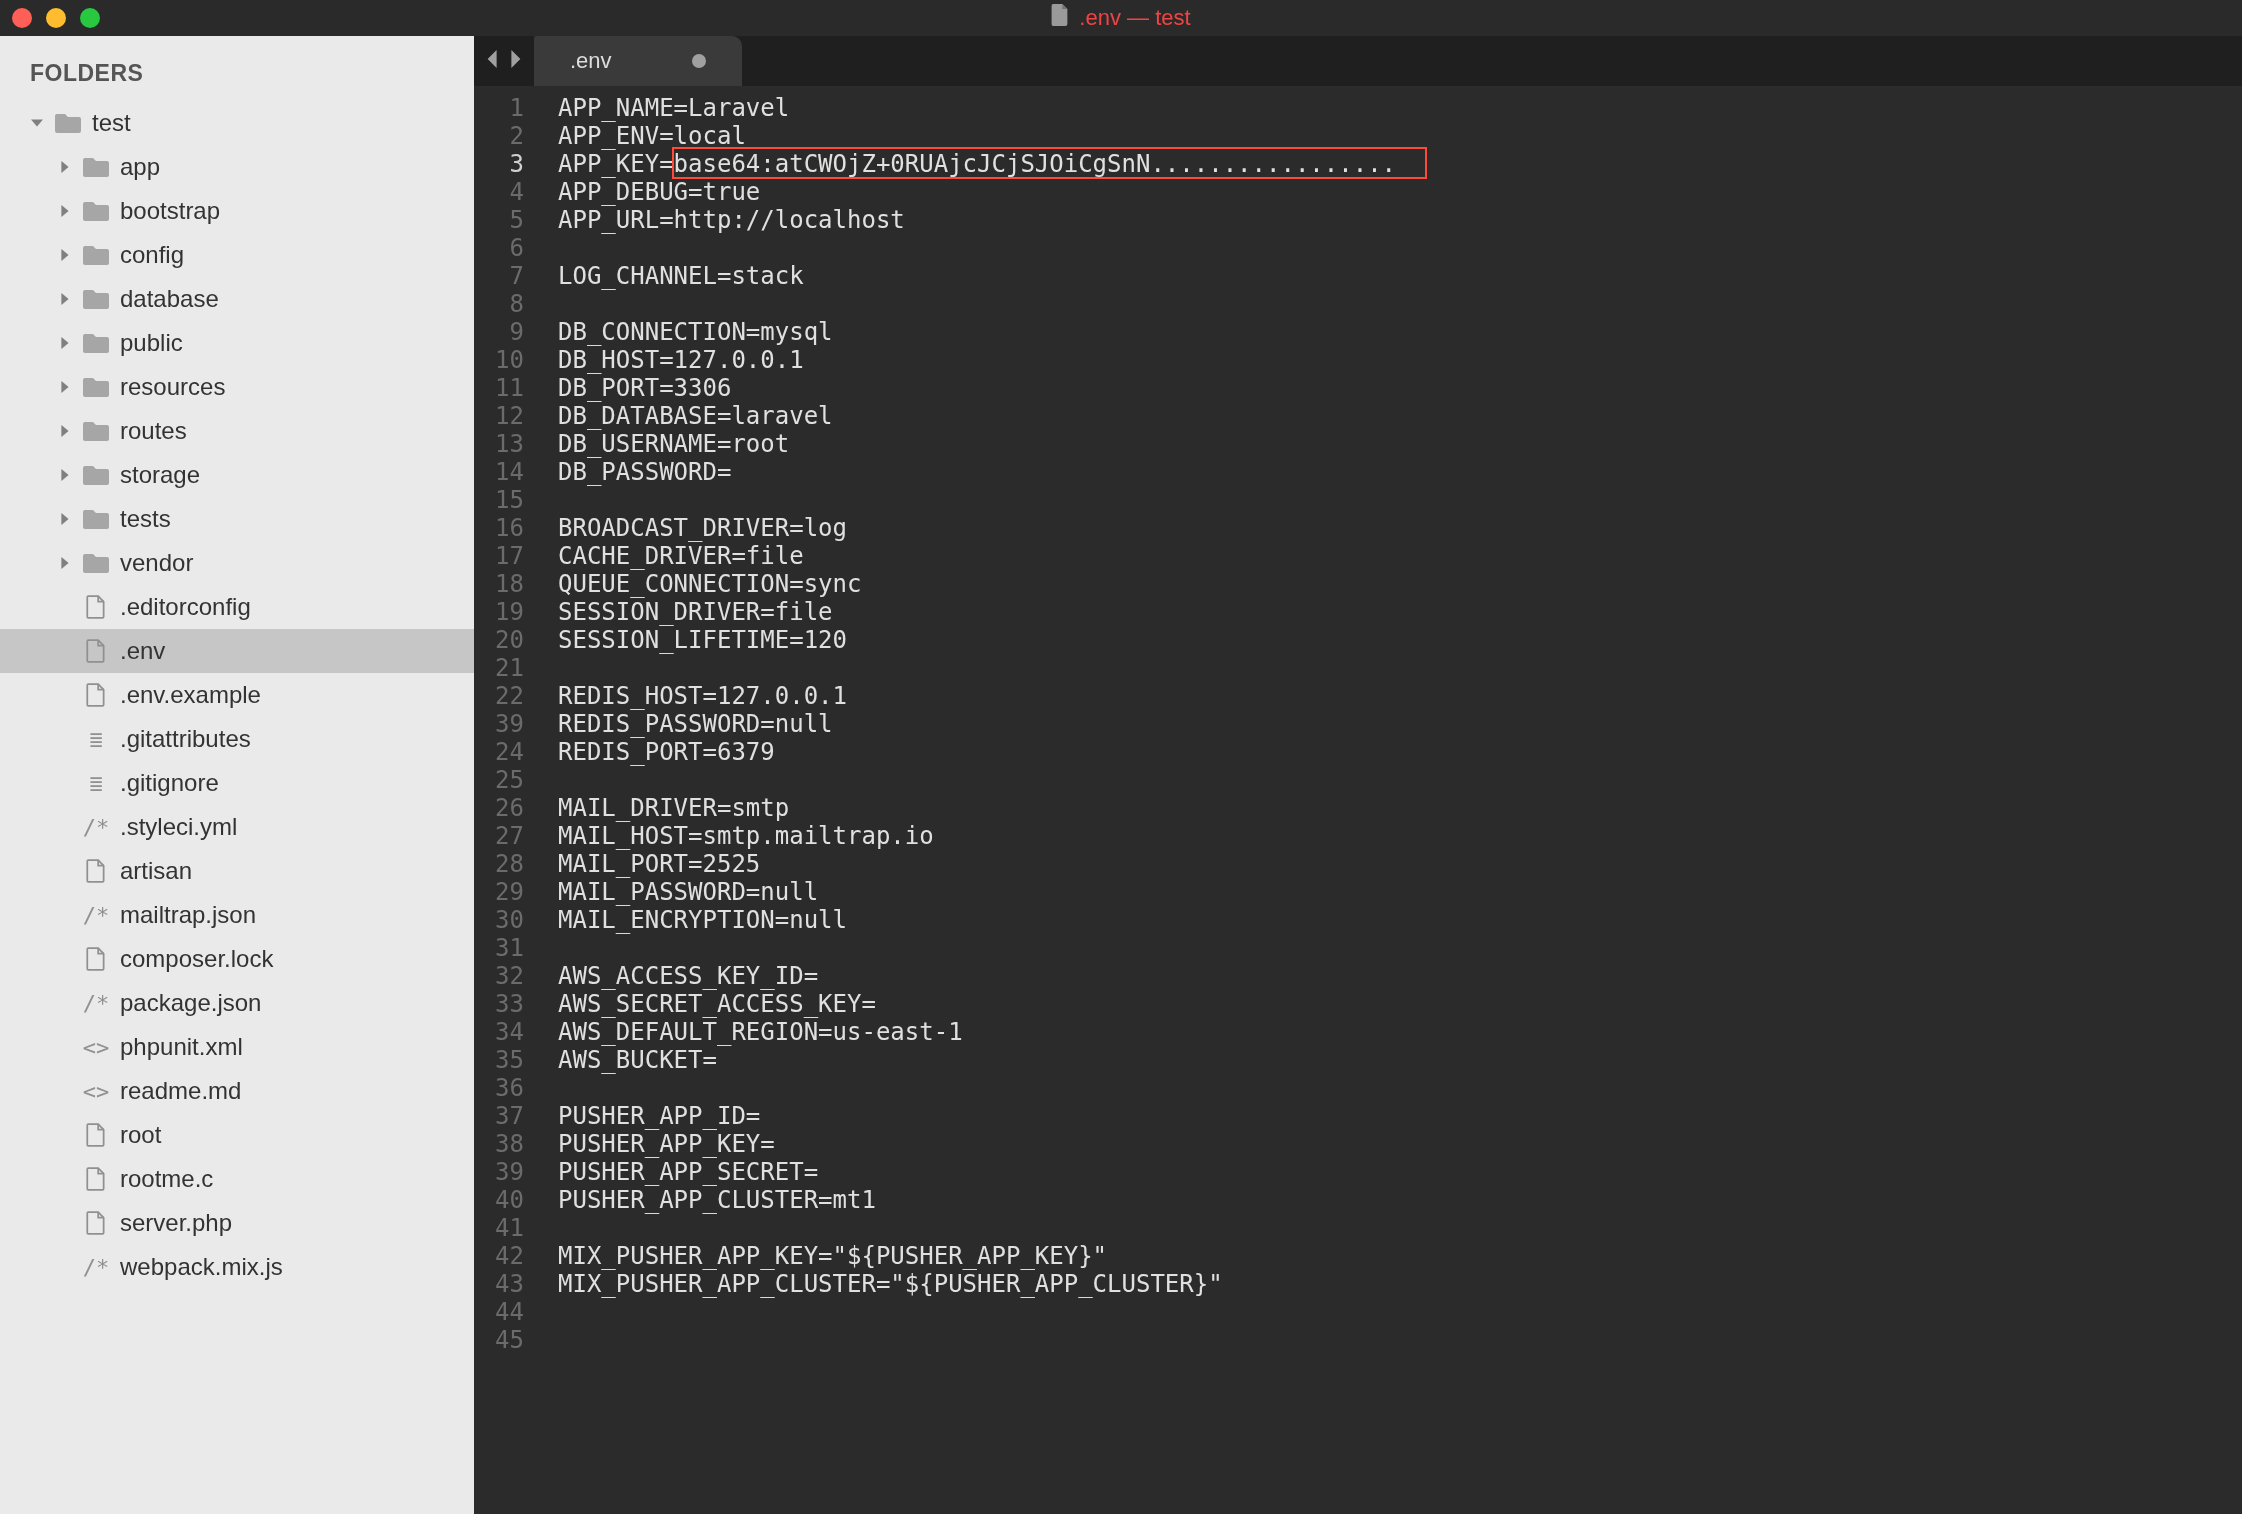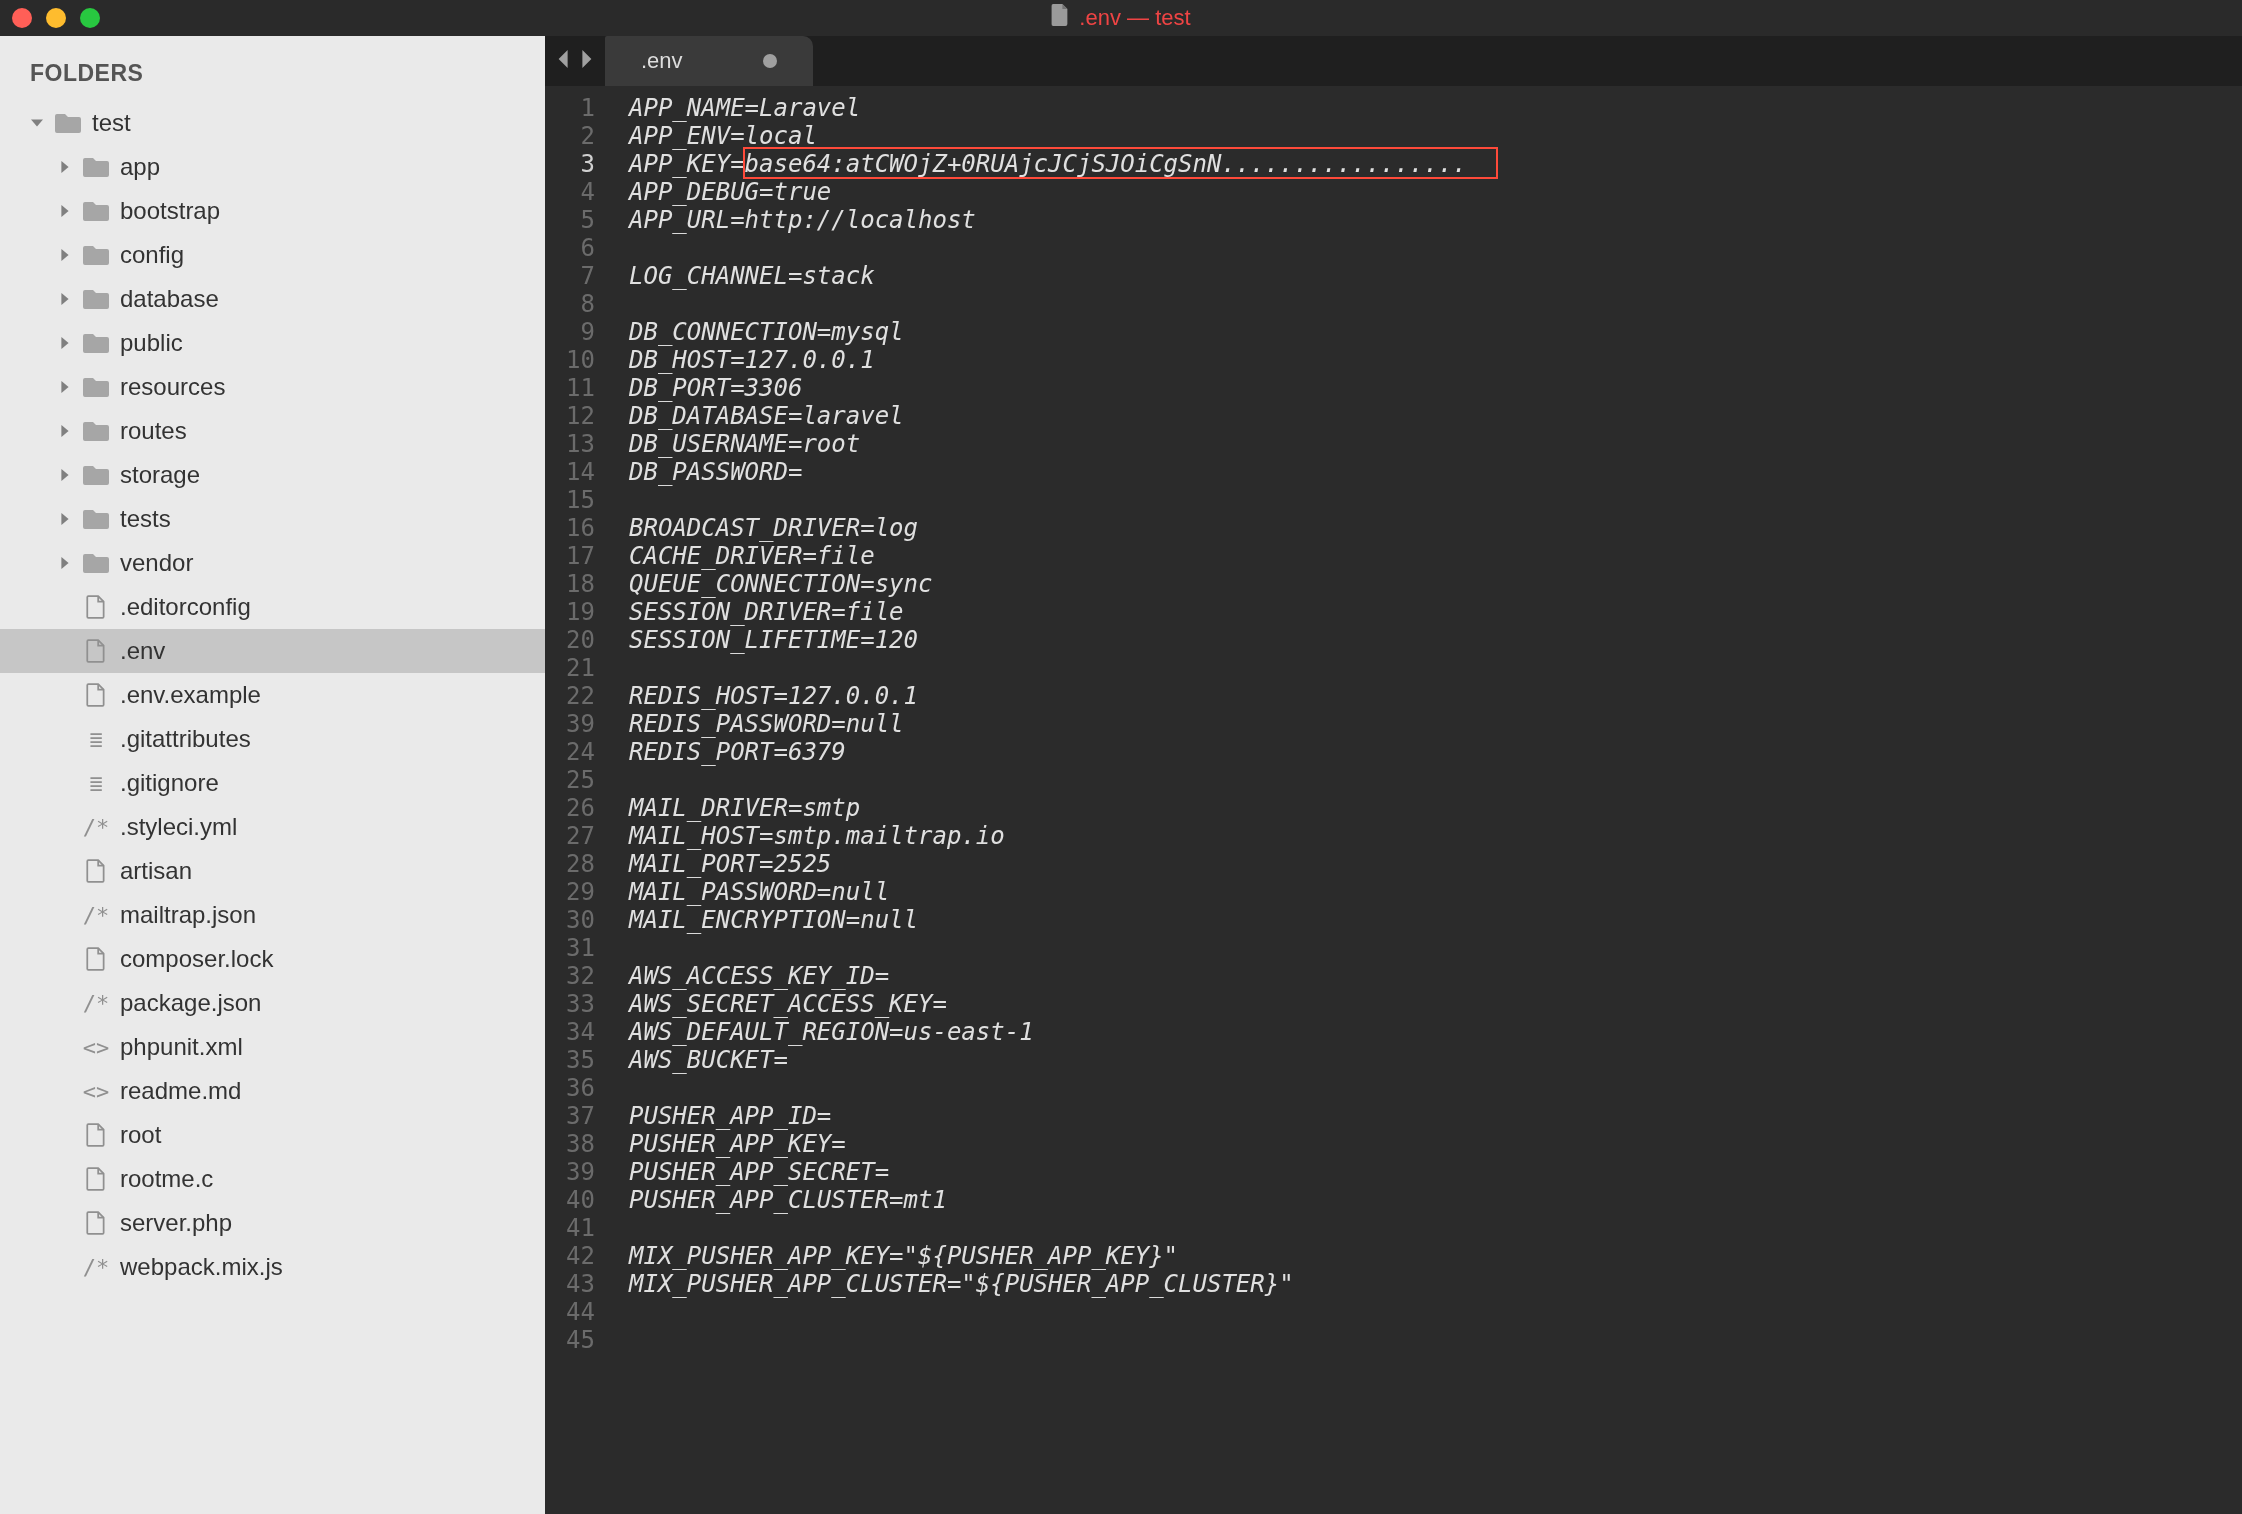--- a/index.html
+++ b/index.html
@@ -33,21 +33,21 @@
   transform: translateX(-50%);
   display: flex;
   align-items: center;
   gap: 10px;
   color: #ef4444;
   font-size: 22px;
 }
 .file-icon-glyph { opacity: 0.75; }
 .main-area { display: flex; flex: 1; overflow: hidden; }
 .sidebar {
-  width: 545px;
+  width: 474px;
   background: #eaeaea;
   display: flex;
   flex-direction: column;
   font-size: 24px;
   color: #333;
   overflow: auto;
   flex-shrink: 0;
 }
 .sidebar-header {
   font-weight: 700;
@@ -134,21 +134,20 @@
   padding: 8px 14px 8px 0;
   user-select: none;
 }
 .gutter div { height: 28px; }
 .gutter .active { color: #d0d0d0; }
 .code-col { flex: 1; padding: 8px 0 8px 20px; position: relative; }
 .code-line {
   height: 28px;
   white-space: pre;
   position: relative;
-  font-style: italic;
 }
 .code-line.active::before {
   content: '';
   position: absolute;
   left: -20px;
   right: 0;
   top: 0;
   bottom: 0;
   background: #3a3a3a;
   z-index: -1;

